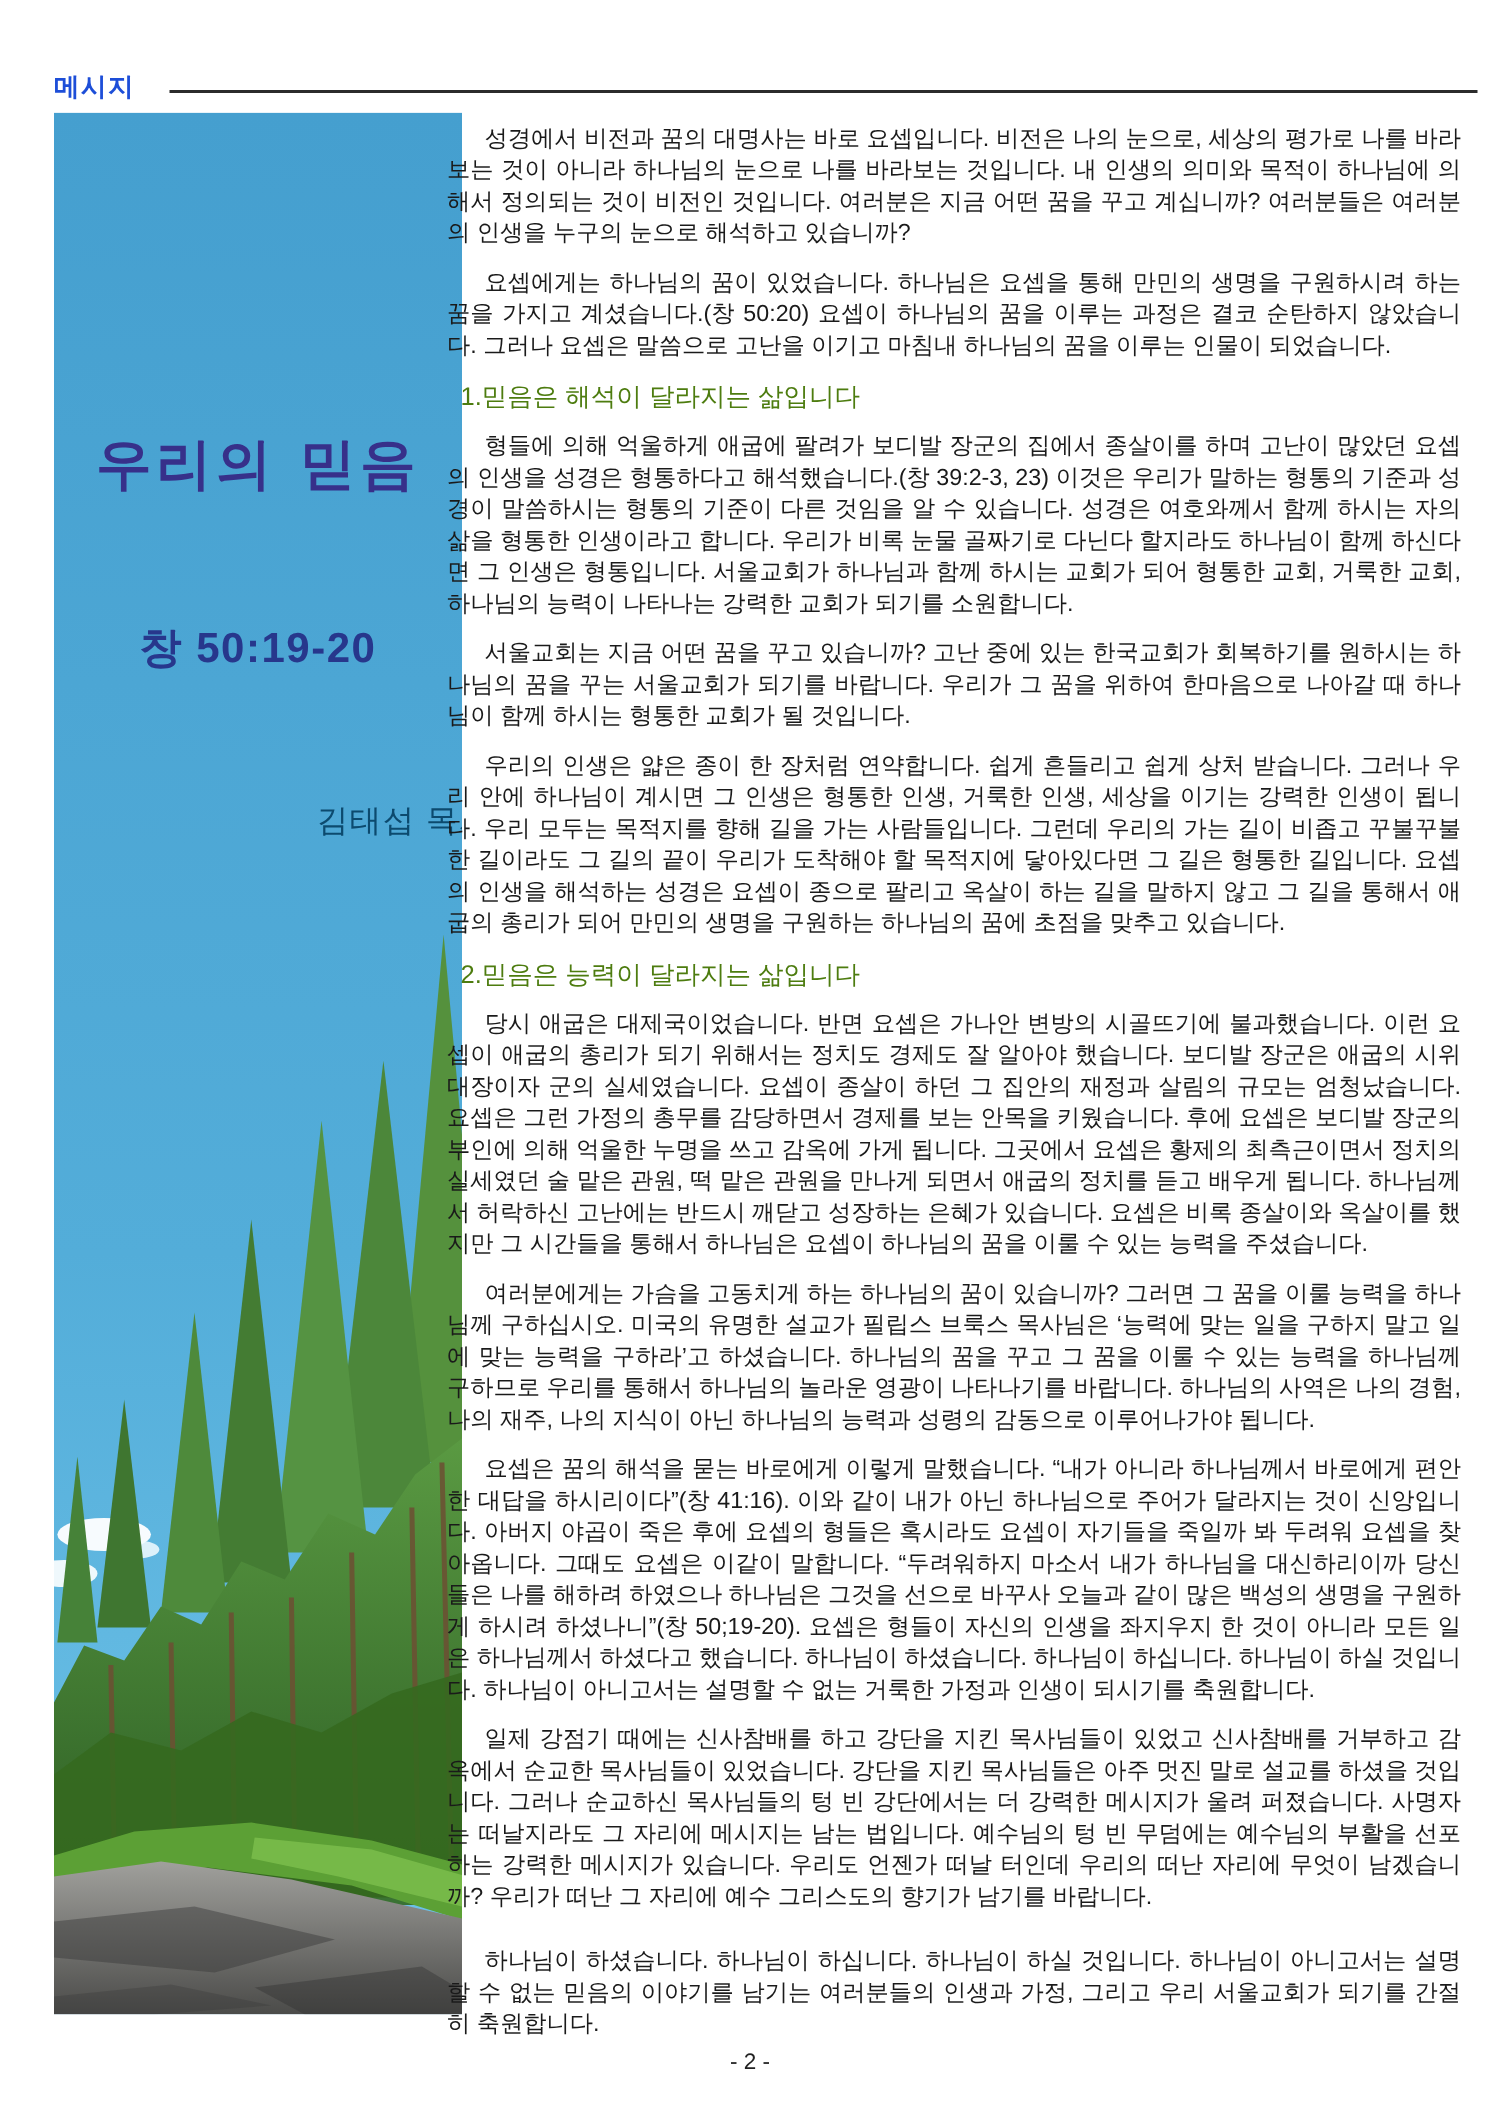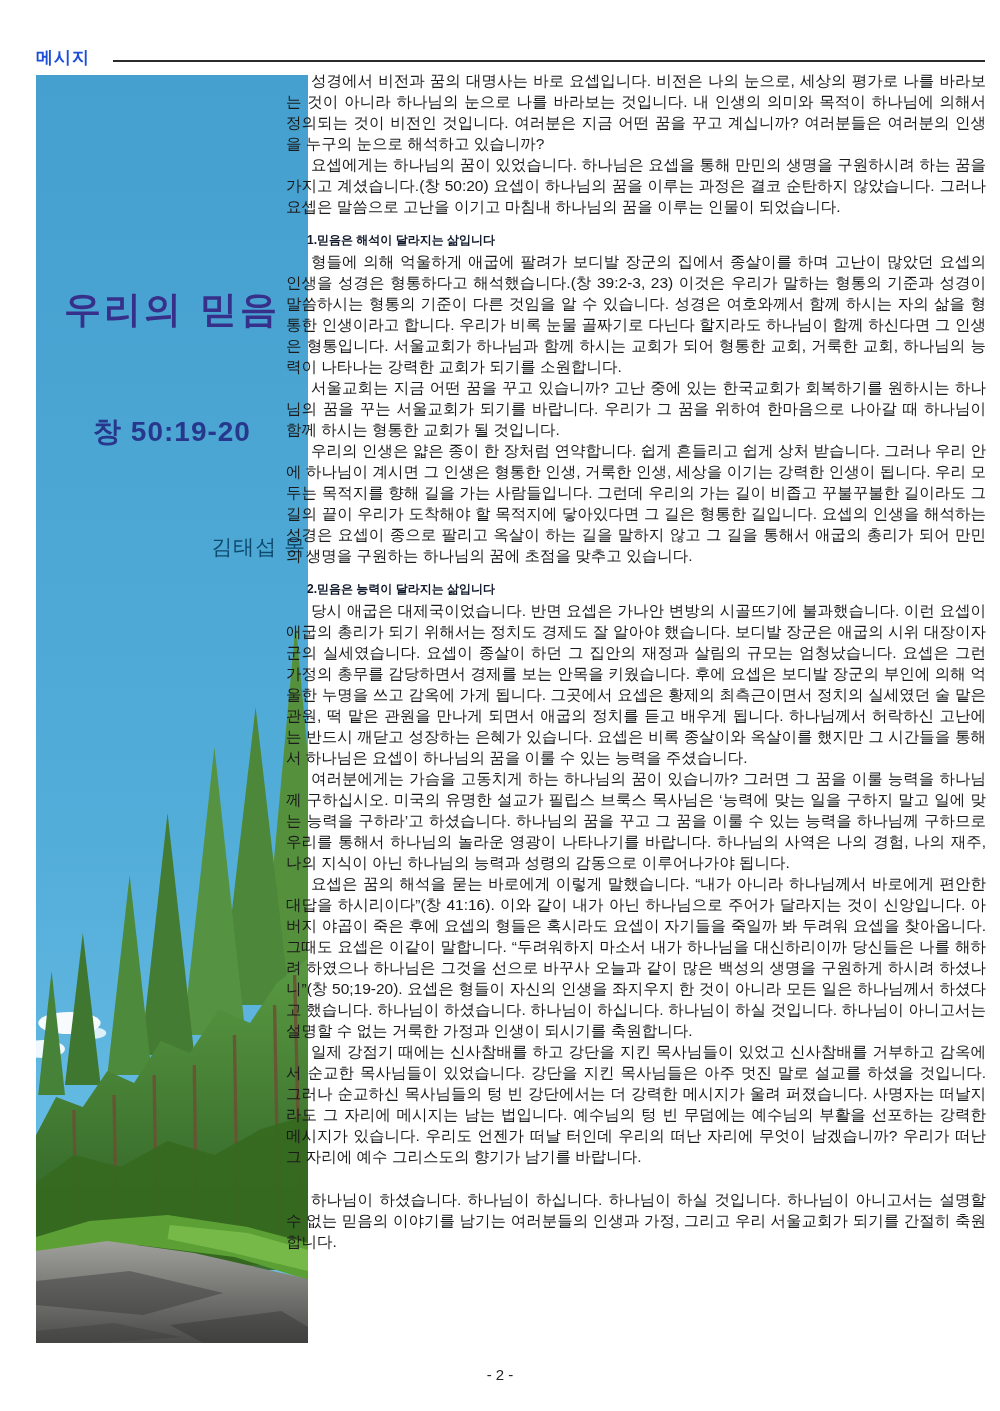--- a/index.html
+++ b/index.html
@@ -14,23 +14,23 @@
   .sb-title{position:absolute;left:0;top:210px;width:100%;text-align:center;
             font-family:"DejaVu Serif","Liberation Serif",serif;font-weight:bold;
             font-size:37px;color:#37308a;letter-spacing:3px;}
   .sb-verse{position:absolute;left:0;top:338px;width:100%;text-align:center;
             font-size:28px;font-weight:bold;color:#27378c;letter-spacing:1px;}
   .sb-speaker{position:absolute;left:0;top:458px;width:100%;text-align:right;
             font-size:21px;color:#0c4a6e;letter-spacing:1px;padding-left:20px;}
   
   .main{position:absolute;left:286px;top:70px;width:700px;
         font-size:15.5px;line-height:21px;text-align:justify;word-break:break-all;}
-  .main p{margin:0;text-indent:25px;}
-  .main h3{margin:13px 0 0 0;padding-left:21px;font-size:12px;line-height:21px;
-           font-weight:bold;color:#0f172a;}
+  .main p{margin:12px;text-indent:25px;}
+  .main h3{margin:13px 0 0 0;padding-left:21px;font-size:17px;line-height:21px;
+           font-weight:normal;color:#4d7c0f;}
   .main p.closing{margin-top:22px;}
   
   .footer{position:absolute;left:0;bottom:28px;width:100%;text-align:center;
           font-size:15px;color:#222;}
 </style>
 </head>
 <body>
 
 <div class="page">
 

